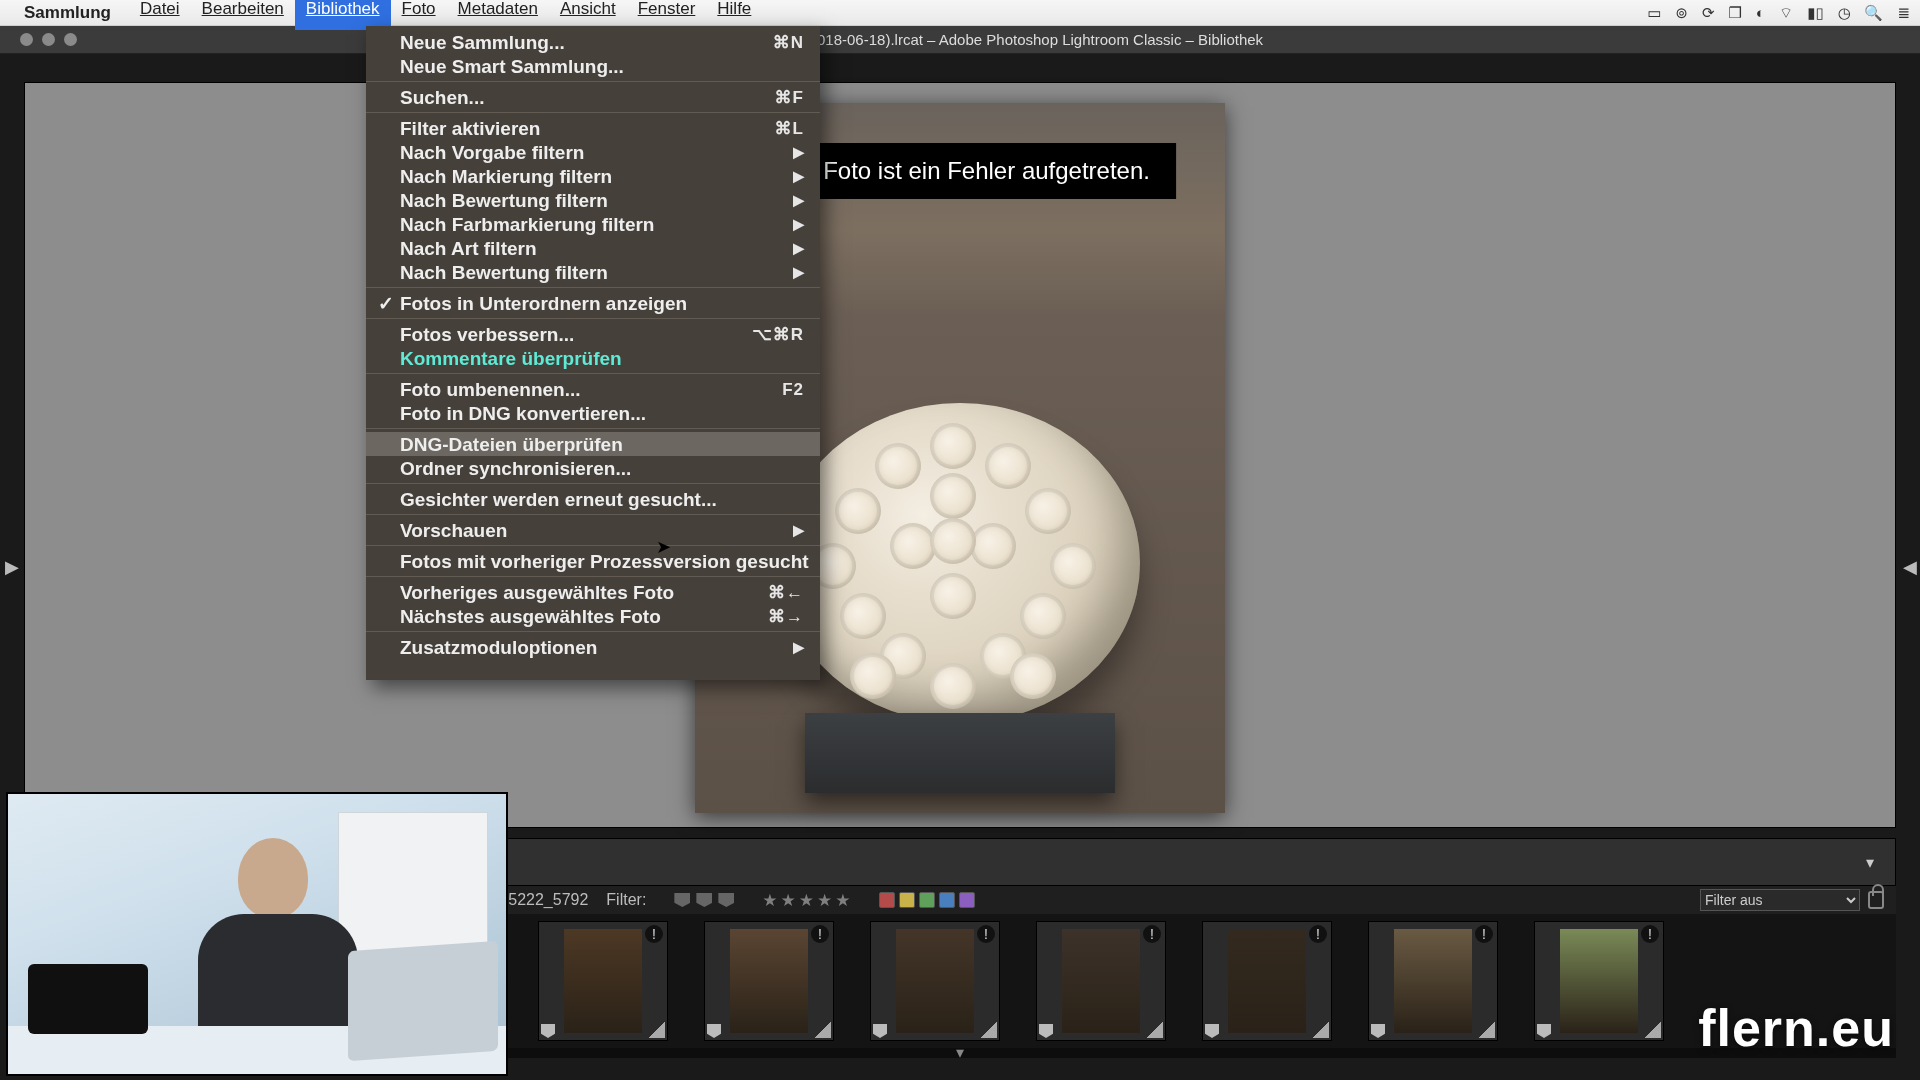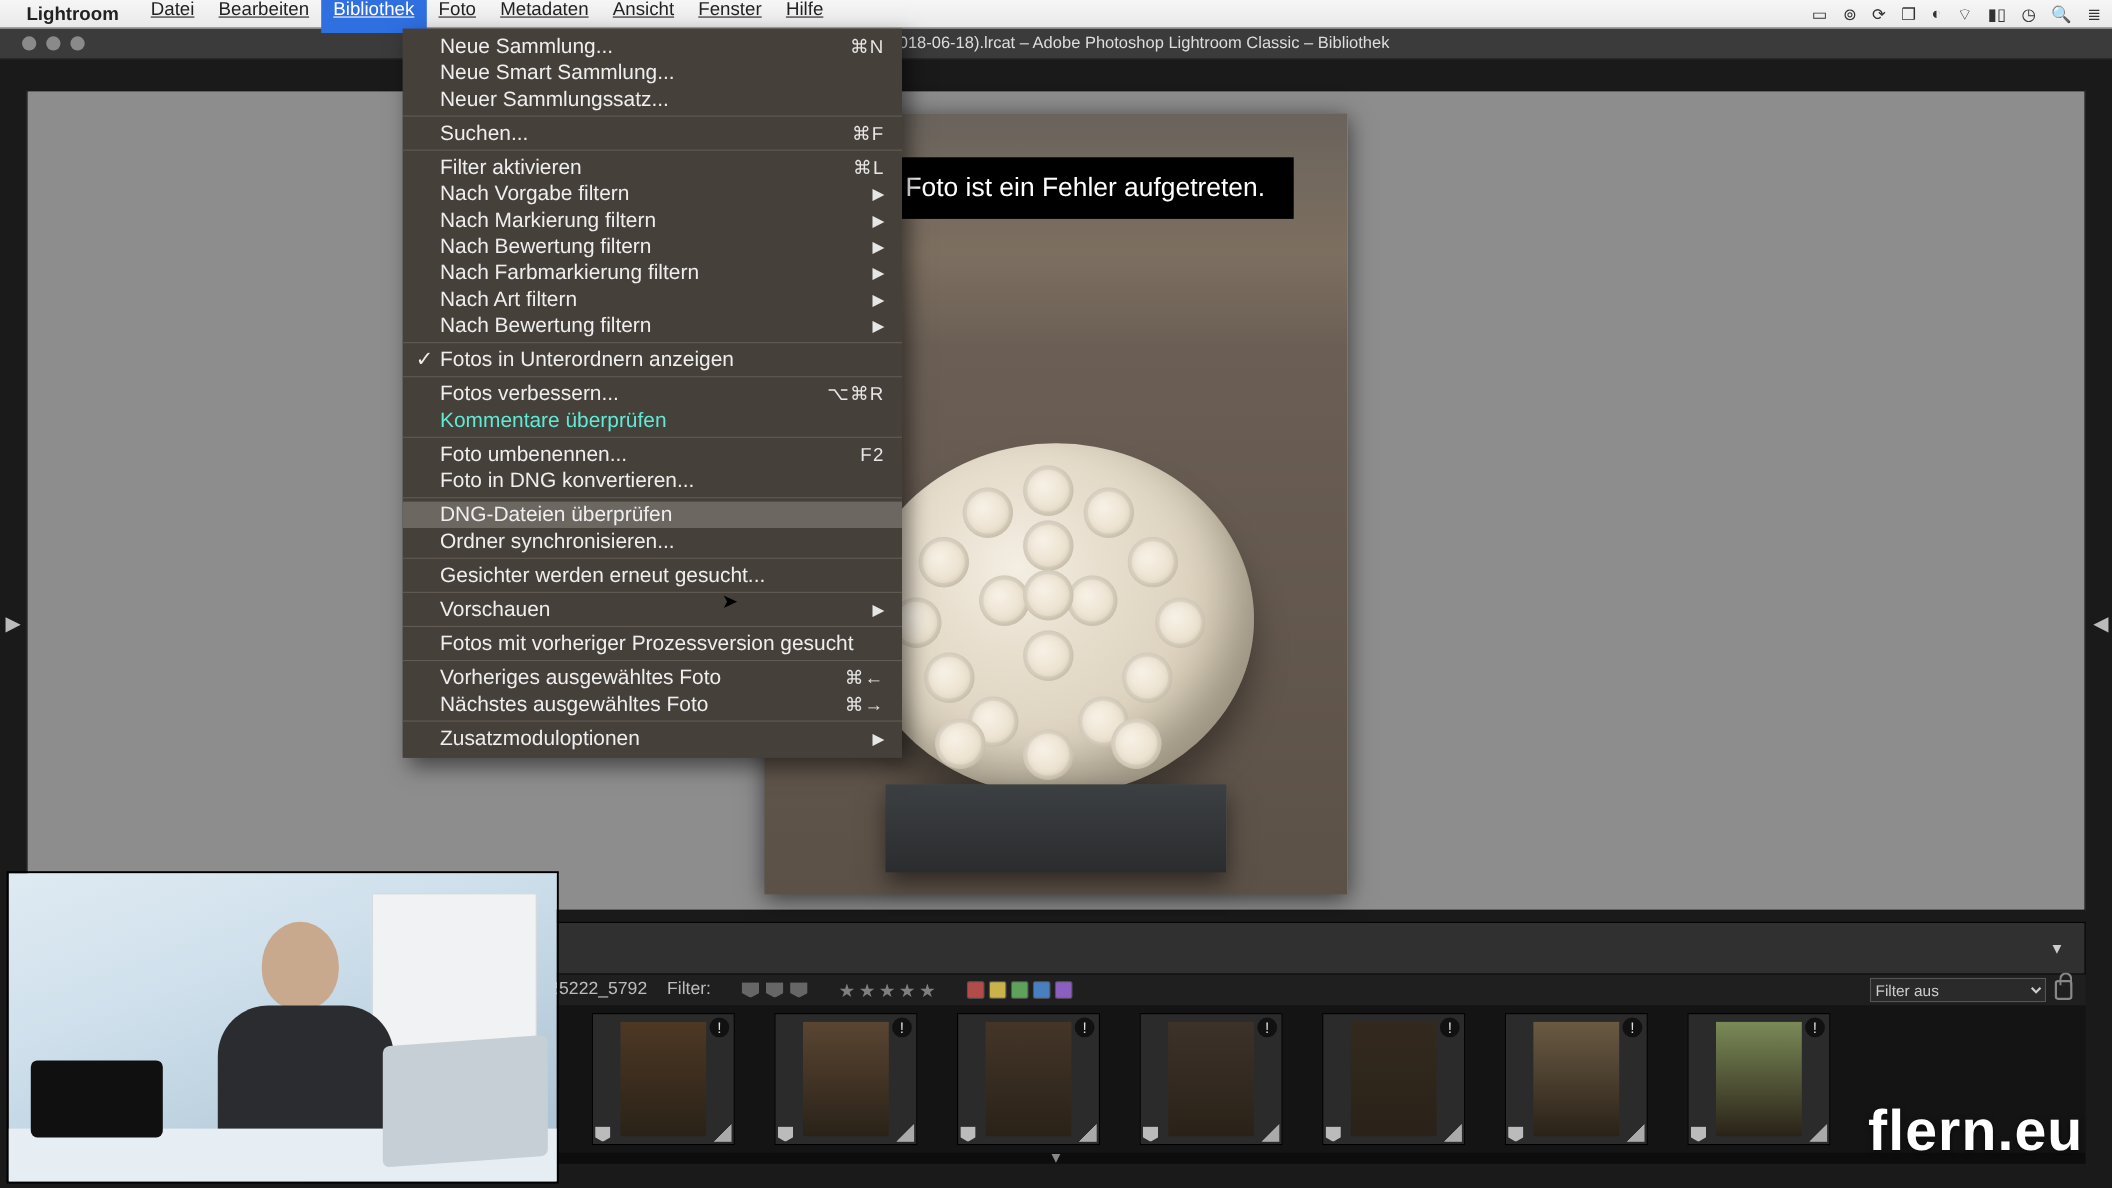--- a/index.html
+++ b/index.html
@@ -22,21 +22,21 @@
   .canvas{position:absolute;left:24px;top:28px;right:24px;bottom:252px;background:#8d8d8d;border:1px solid #000;}
   .panel-collapse{position:absolute;width:12px;top:50%;color:#bbb;font-size:18px;transform:translateY(-50%);cursor:pointer;}
   .panel-collapse.left{left:5px;} .panel-collapse.right{right:5px;}
   .photo-card{position:absolute;left:50%;top:20px;transform:translateX(-50%);width:530px;height:710px;background:linear-gradient(180deg,#6a635c 0%,#7d6f60 18%,#6b5f55 30%,#5c5147 100%);box-shadow:0 4px 20px rgba(0,0,0,.6);}
   .error-banner{position:absolute;left:50%;top:60px;transform:translateX(-56%);background:#000;color:#fff;padding:14px 26px;font-size:24px;white-space:nowrap;z-index:20;}
   
   .bouquet{position:absolute;left:50%;top:300px;transform:translateX(-50%);width:360px;height:320px;border-radius:50%;background:radial-gradient(circle at 40% 35%,#f4eee3 0%,#e8dfcf 25%,#dcd2be 55%,#cfc3ab 80%,#bcae93 100%);box-shadow:inset -20px -25px 40px rgba(0,0,0,.25),0 25px 30px rgba(0,0,0,.35);}
   .rose{position:absolute;width:46px;height:46px;border-radius:50%;background:radial-gradient(circle at 40% 40%,#f7f1e6 0%,#ece2d0 55%,#d3c6ac 100%);box-shadow:inset 0 0 0 4px rgba(0,0,0,.05),inset 0 0 10px rgba(0,0,0,.12);}
   .pedestal{position:absolute;left:50%;top:610px;transform:translateX(-50%);width:310px;height:80px;background:linear-gradient(#3d4043,#2a2c2e);box-shadow:0 10px 20px rgba(0,0,0,.5);}
   
-  .dropdown{position:absolute;left:366px;top:26px;width:454px;background:#46403b;color:#eee;font-size:19px;line-height:1;box-shadow:6px 8px 18px rgba(0,0,0,.5);z-index:60;padding:4px 0 6px;}
+  .dropdown{position:absolute;left:366px;top:26px;width:454px;background:#46403b;color:#eee;font-size:19px;line-height:1;box-shadow:6px 8px 18px rgba(0,0,0,.5);z-index:60;padding:4px 0 21px;font-weight:bold;}
   .dropdown .item{display:flex;align-items:center;height:24px;padding:0 16px 0 34px;position:relative;white-space:nowrap;}
   .dropdown .item .sc{margin-left:auto;font-size:17px;color:#e6e6e6;letter-spacing:1px;}
   .dropdown .item .sub{margin-left:auto;font-size:14px;color:#e6e6e6;}
   .dropdown .item.disabled{color:#5eead4;}
   .dropdown .item.checked:before{content:"✓";position:absolute;left:12px;}
   .dropdown .item.highlight{background:#6d6761;}
   .dropdown hr{border:none;border-top:1px solid #625b54;margin:3px 0;}
   .cursor{position:absolute;left:656px;top:536px;z-index:70;font-size:18px;color:#000;pointer-events:none;}
   
   .toolbar{position:absolute;left:24px;right:24px;bottom:194px;height:48px;background:#303030;border:1px solid #000;display:flex;align-items:center;padding:0 14px;gap:18px;}
@@ -73,21 +73,21 @@
   .webcam .laptop{position:absolute;left:340px;bottom:18px;width:150px;height:110px;background:#c6cfd6;border-radius:6px;transform:skewY(-4deg);}
   .webcam .camera{position:absolute;left:20px;bottom:40px;width:120px;height:70px;background:#101010;border-radius:6px;}
   
   .watermark{position:absolute;right:26px;bottom:22px;color:#fff;font-size:52px;font-weight:700;letter-spacing:1px;z-index:90;text-shadow:0 2px 6px rgba(0,0,0,.6);} 
 </style>
 </head>
 <body>
 
 <div class="mac-menubar">
   <span class="apple"></span>
-  <span class="app">Lightroom</span>
+  <span class="app">Sammlung</span>
   <span class="m">Datei</span>
   <span class="m">Bearbeiten</span>
   <span class="m active">Bibliothek</span>
   <span class="m">Foto</span>
   <span class="m">Metadaten</span>
   <span class="m">Ansicht</span>
   <span class="m">Fenster</span>
   <span class="m">Hilfe</span>
   <div class="mac-status">
     <span>▭</span>
@@ -246,23 +246,20 @@
 </div>
 
 <div class="dropdown" id="dropdown">
     <div class="item">
       <span>Neue Sammlung...</span>
       <span class="sc">⌘N</span>
     </div>
     <div class="item">
       <span>Neue Smart Sammlung...</span>
     </div>
-    <div class="item">
-      <span>Neuer Sammlungssatz...</span>
-    </div>
     <hr>
     <div class="item">
       <span>Suchen...</span>
       <span class="sc">⌘F</span>
     </div>
     <hr>
     <div class="item">
       <span>Filter aktivieren</span>
       <span class="sc">⌘L</span>
     </div>

